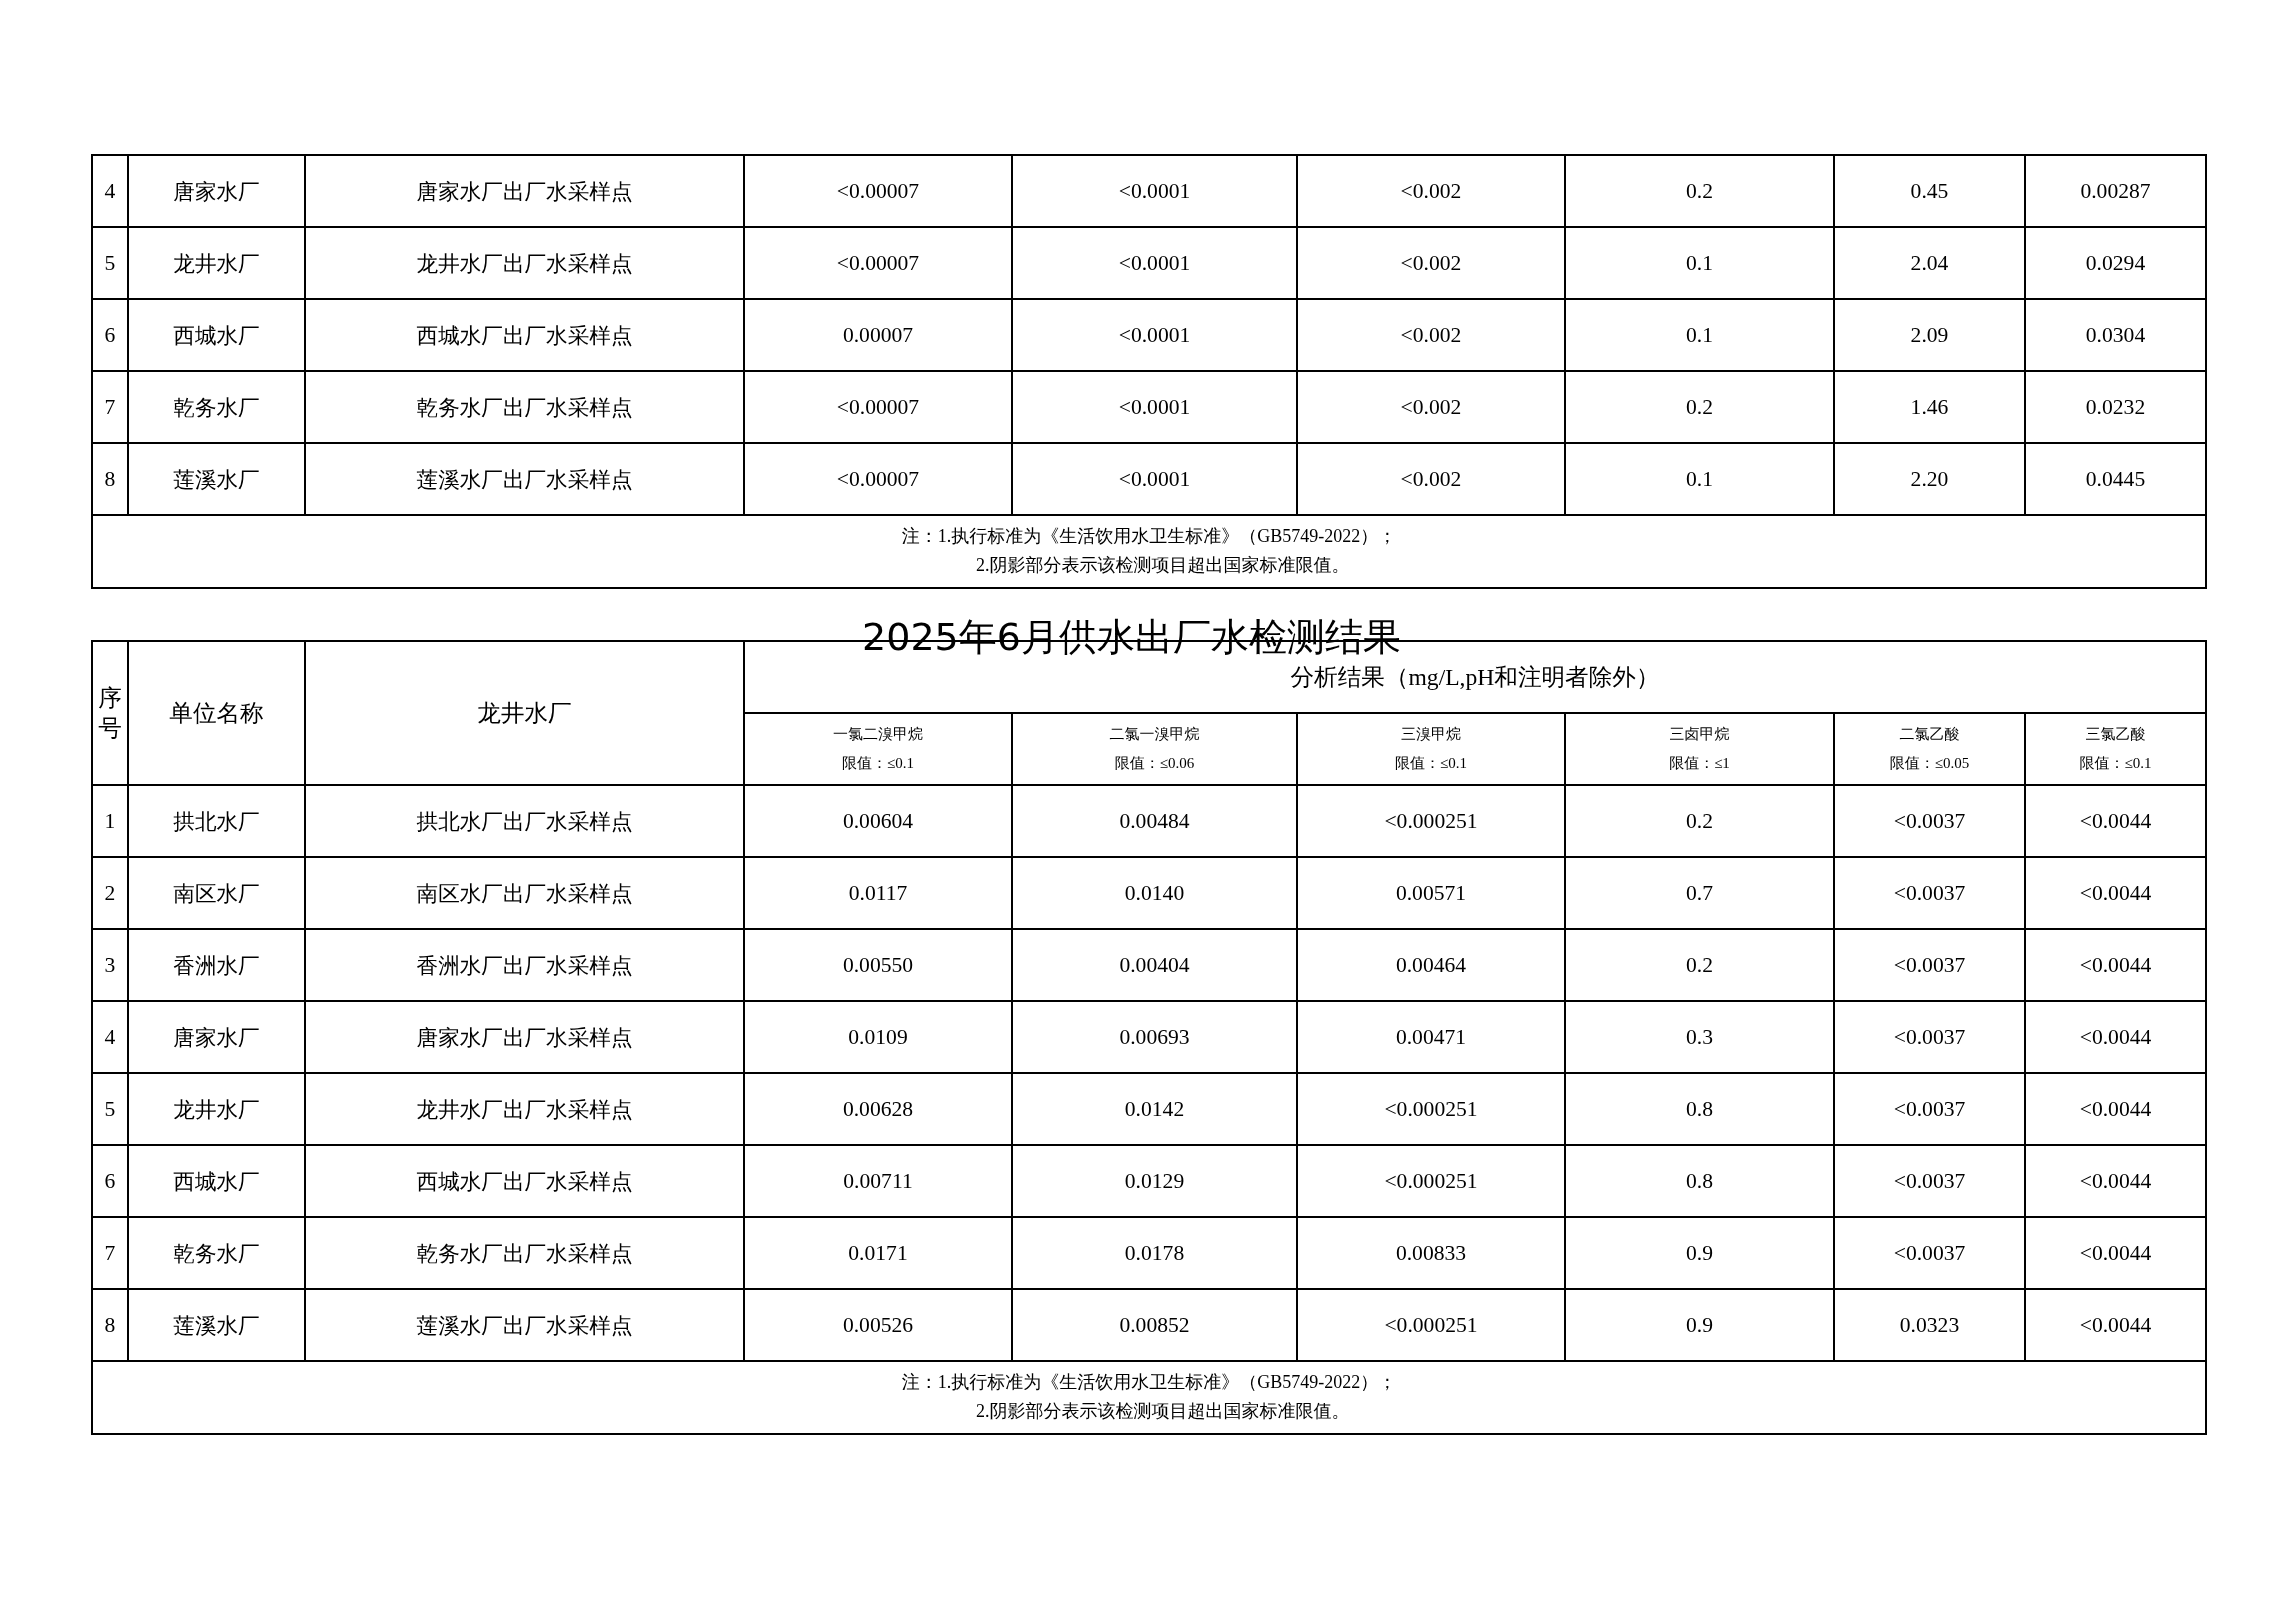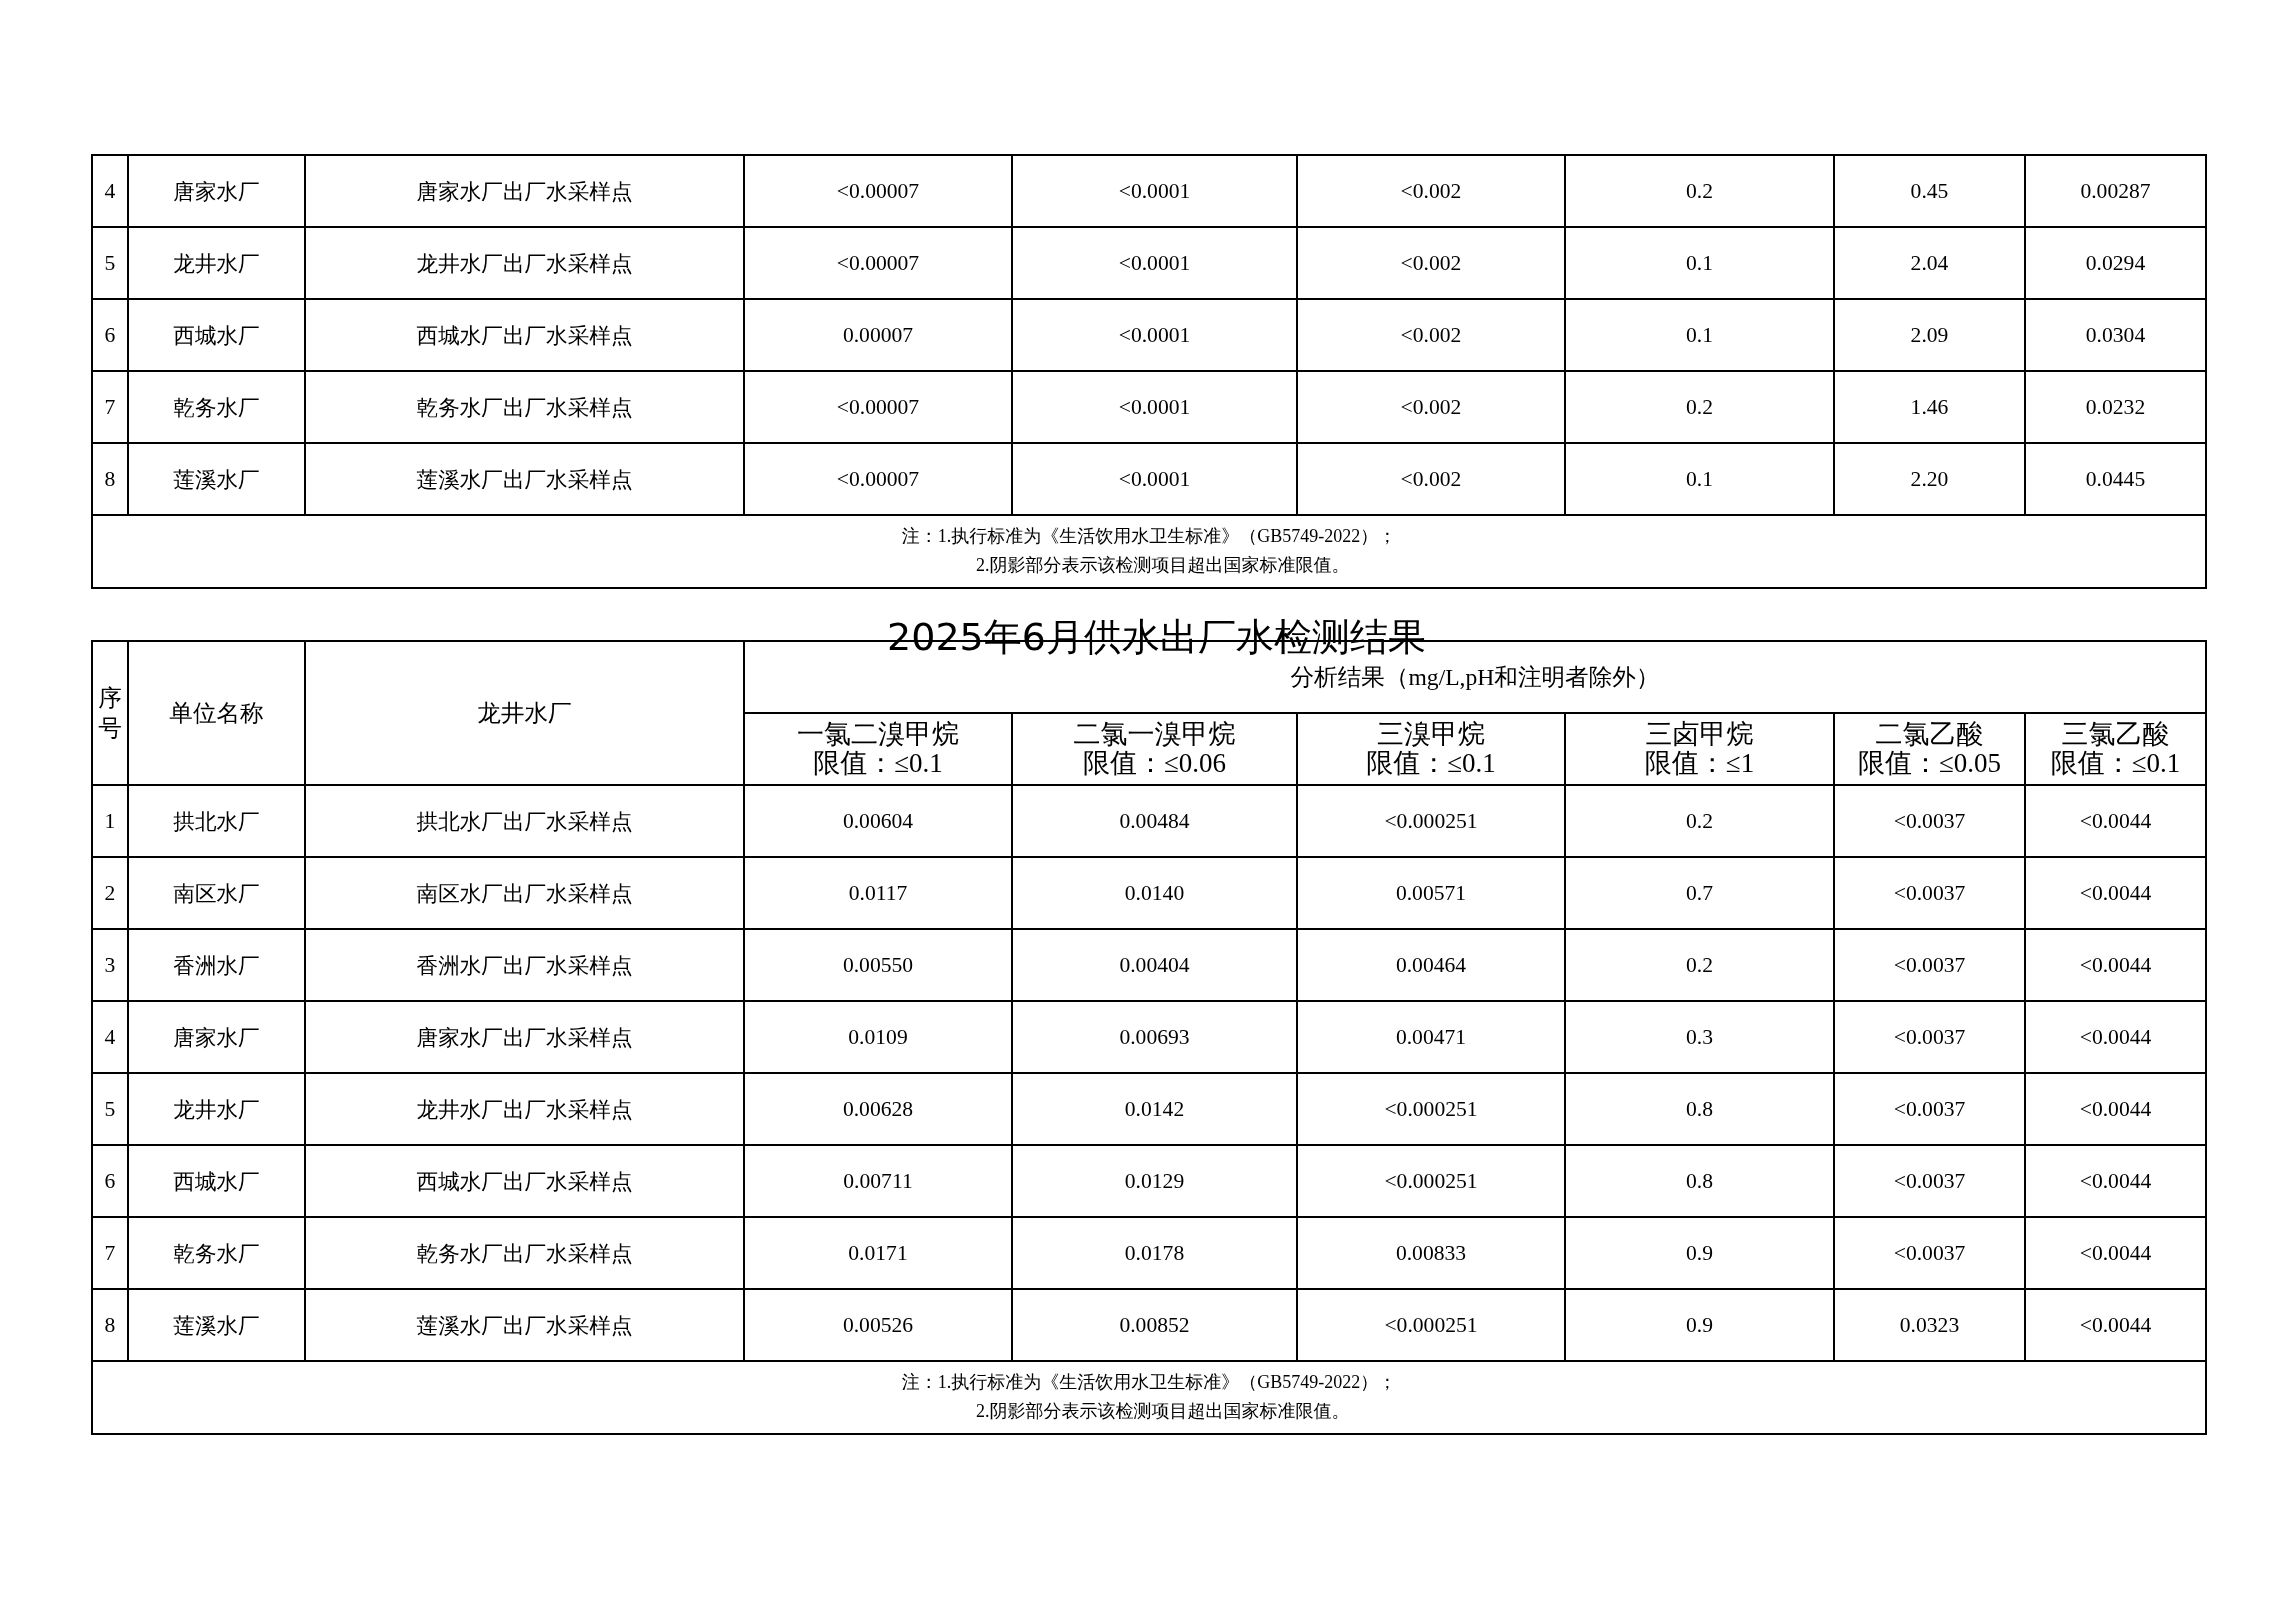--- a/index.html
+++ b/index.html
@@ -8,24 +8,24 @@
   table { border-collapse: collapse; position: absolute; left: 91px; width: 2115px; table-layout: fixed; }
   td, th { border: 2px solid #000; text-align: center; vertical-align: middle; font-weight: normal;
            font-size: 21.6px; padding: 0; overflow: hidden; white-space: nowrap; }
   #t1 { top: 154px; }
   #t2 { top: 640px; }
   .row td { height: 70px; }
   .notes td { text-align: center; padding: 3.9px 5.2px; font-size: 18px; line-height: 29px; height: 63px; white-space: normal; }
   .notes .n2 { padding-left: 27.5px; display: block; }
   .notes .n1 { display: block; }
   .hdr-top th { height: 70px; font-size: 23.6px; }
-  .hdr-sub th { height: 70px; font-size: 27px; line-height: 29px; }
+  .hdr-sub th { height: 70px; font-size: 15px; line-height: 29px; }
   .seq-hdr { font-size: 23.6px; line-height: 30px; white-space: normal; }
   .big-hdr { font-size: 25px; }
-  #title { position: absolute; top: 606px; left: 99px; width: 2115px; text-align: center;
+  #title { position: absolute; top: 606px; left: 74px; width: 2115px; text-align: center;
            font-size: 38px; line-height: 63px; font-family: "DejaVu Sans", "Liberation Sans", sans-serif; }
   .sub-name { display: block; }
   .sub-limit { display: block; }
 </style>
 </head>
 <body>
 
 <table id="t1">
   <colgroup>
     <col style="width:36px">

